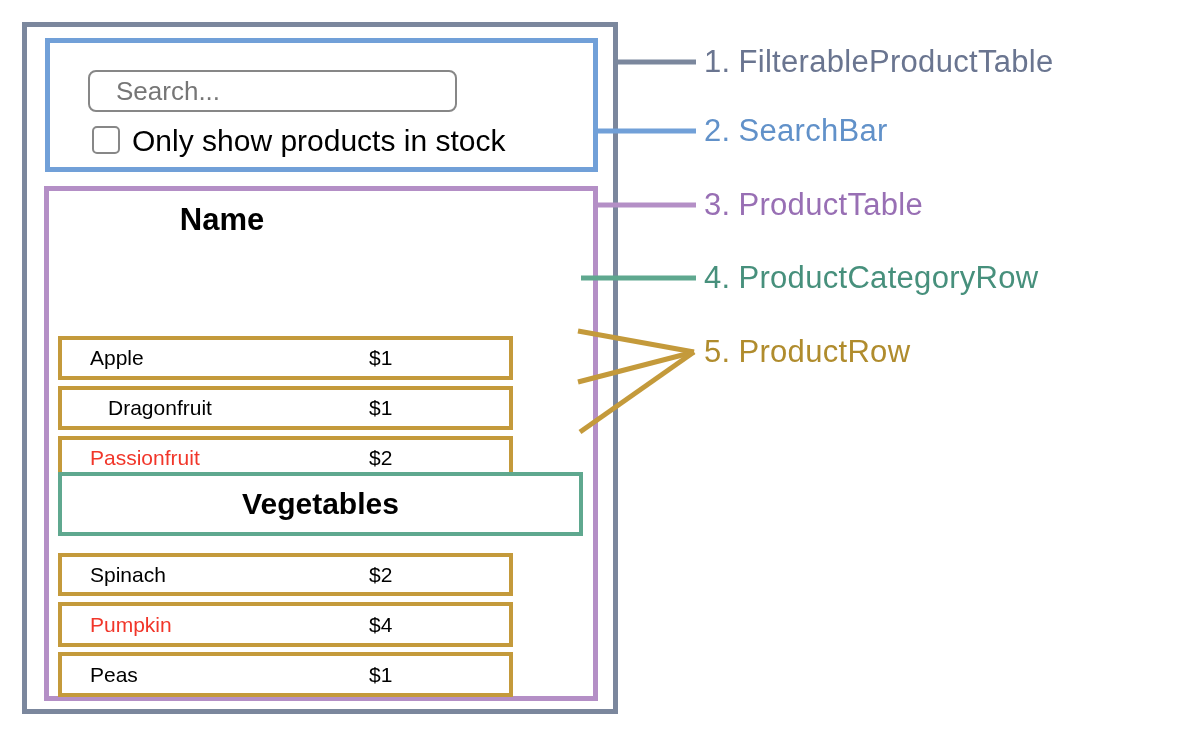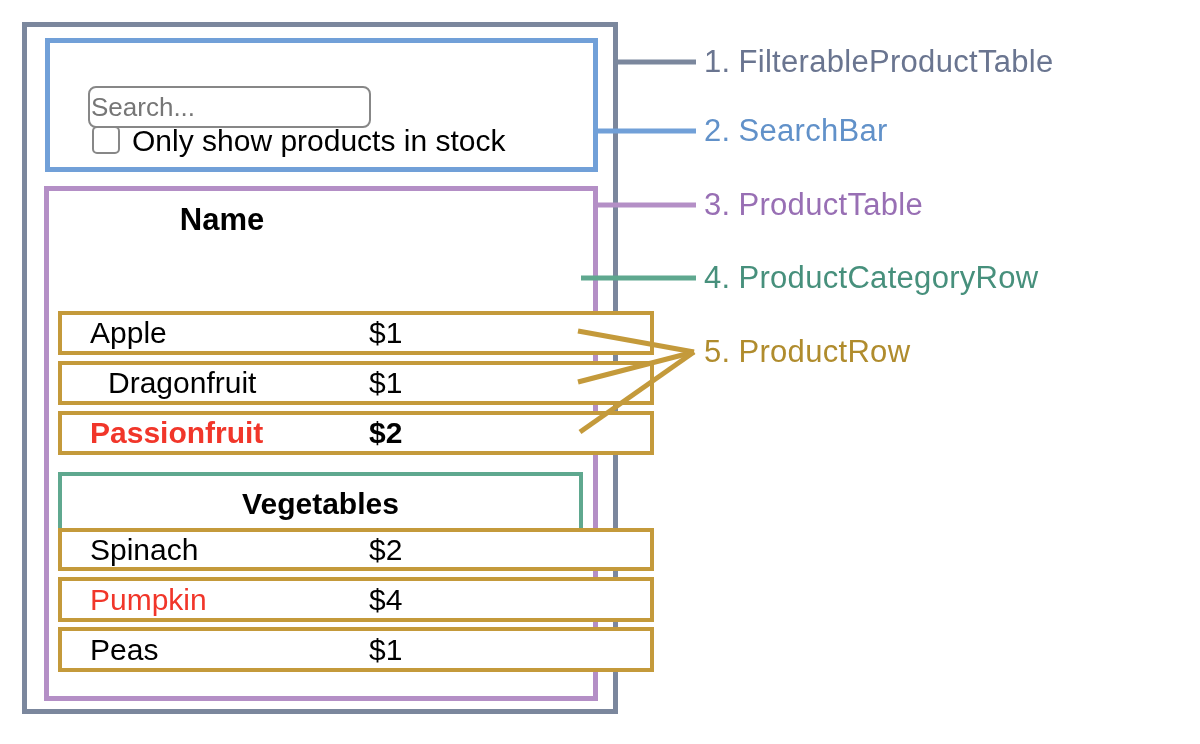--- a/index.html
+++ b/index.html
@@ -9,43 +9,43 @@
   }
   .abs{position:absolute;box-sizing:border-box;}
 
   
   .outer-box{left:22px;top:22px;width:596px;height:692px;border:5px solid #7b879d;background:#ffffff;}
   .searchbar-box{left:45px;top:38px;width:553px;height:134px;border:5px solid #71a0d8;background:#ffffff;}
   .product-table-box{left:44px;top:186px;width:554px;height:515px;border:5px solid #b48fc6;background:#ffffff;}
 
   
   .search-input{
-    left:88px;top:70px;width:283px;height:42px;
+    left:88px;top:70px;width:369px;height:42px;
     border:2px solid #878787;border-radius:8px;background:#ffffff;
     font-family:"Liberation Sans", sans-serif;font-size:26px;color:#333;
-    padding:0 1px;outline:none;margin-top:16px;
+    padding:0 26px;outline:none;
   }
   .search-input::placeholder{color:#767676;opacity:1;}
   .checkbox{left:92px;top:126px;width:28px;height:28px;border:2px solid #878787;border-radius:5px;background:#ffffff;cursor:pointer;}
   .checkbox-label{left:132px;top:124px;font-size:30px;color:#000;white-space:nowrap;}
 
   
   .th{font-weight:bold;font-size:31px;color:#000;text-align:center;top:202px;}
   .th-name{left:97px;width:250px;}
   .th-price{left:343px;width:160px;}
 
   
   .crow{
     left:58px;width:525px;border:4px solid #5fa88f;background:#ffffff;
     display:flex;align-items:center;justify-content:center;
     font-weight:bold;font-size:30px;color:#000;
   }
   .prow{
-    left:58px;width:596px;border:4px solid #c49a3b;background:#ffffff;
-    display:flex;align-items:center;font-size:30px;color:#000;
+    left:58px;width:455px;border:4px solid #c49a3b;background:#ffffff;
+    display:flex;align-items:center;font-size:21px;color:#000;margin-top:25px;
   }
   .pname{margin-left:28px;}
   .pname.oos{color:#f1362a;}
   .pprice{position:absolute;left:307px;}
 
   
   .annotation{left:704px;font-size:31px;line-height:40px;white-space:nowrap;letter-spacing:0.3px;}
   .ann-num{margin-right:8px;}
   .ann-1{color:#6a7590;}
   .ann-2{color:#6191c9;}
@@ -73,21 +73,21 @@
 
 
   <div class="abs prow" style="top:311px;height:44px;">
     <span class="pname">Apple</span>
     <span class="pprice">$1</span>
   </div>
   <div class="abs prow" style="top:361px;height:44px;padding-left:18px;">
     <span class="pname">Dragonfruit</span>
     <span class="pprice">$1</span>
   </div>
-  <div class="abs prow" style="top:411px;height:44px;font-weight:bold;">
+  <div class="abs prow" style="top:411px;height:44px;">
     <span class="pname oos">Passionfruit</span>
     <span class="pprice">$2</span>
   </div>
 
   <div class="abs crow" style="top:472px;height:64px;">
     <span>Vegetables</span>
   </div>
 
   <div class="abs prow" style="top:528px;height:43px;">
     <span class="pname">Spinach</span>

